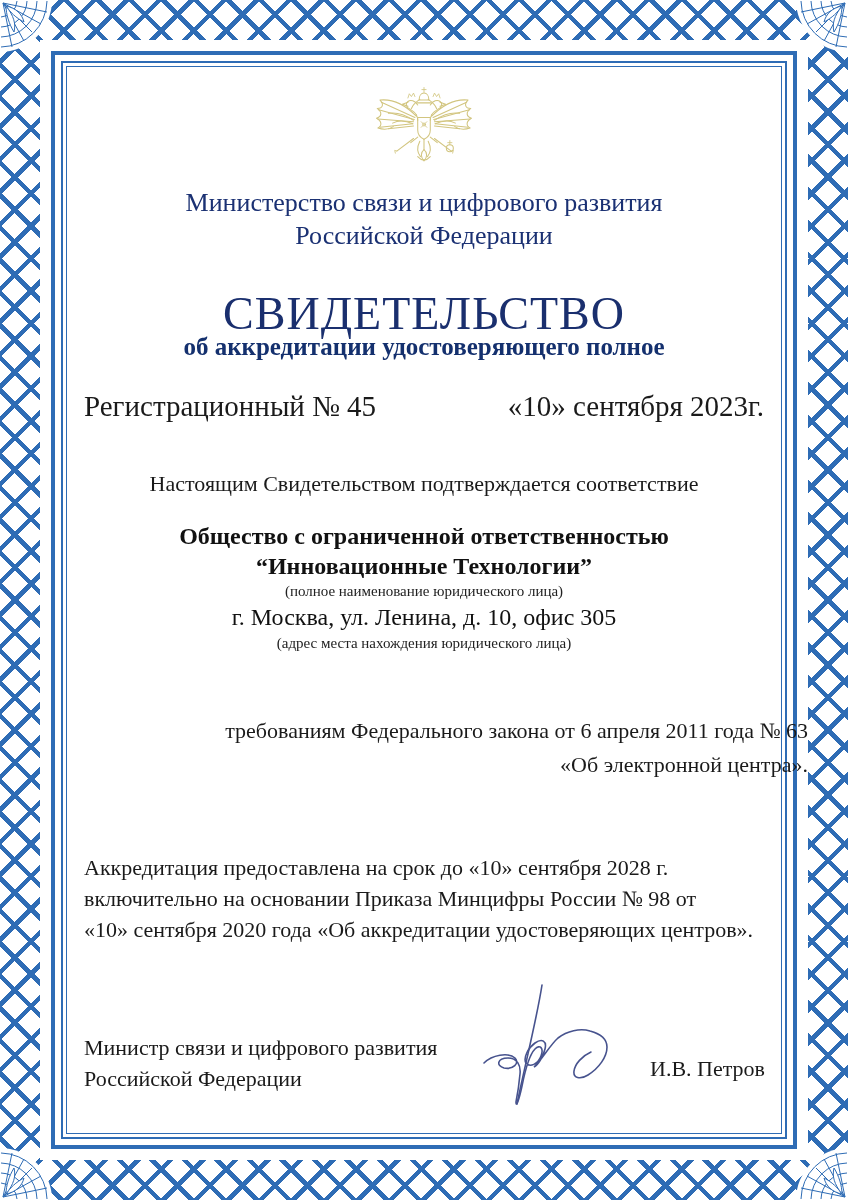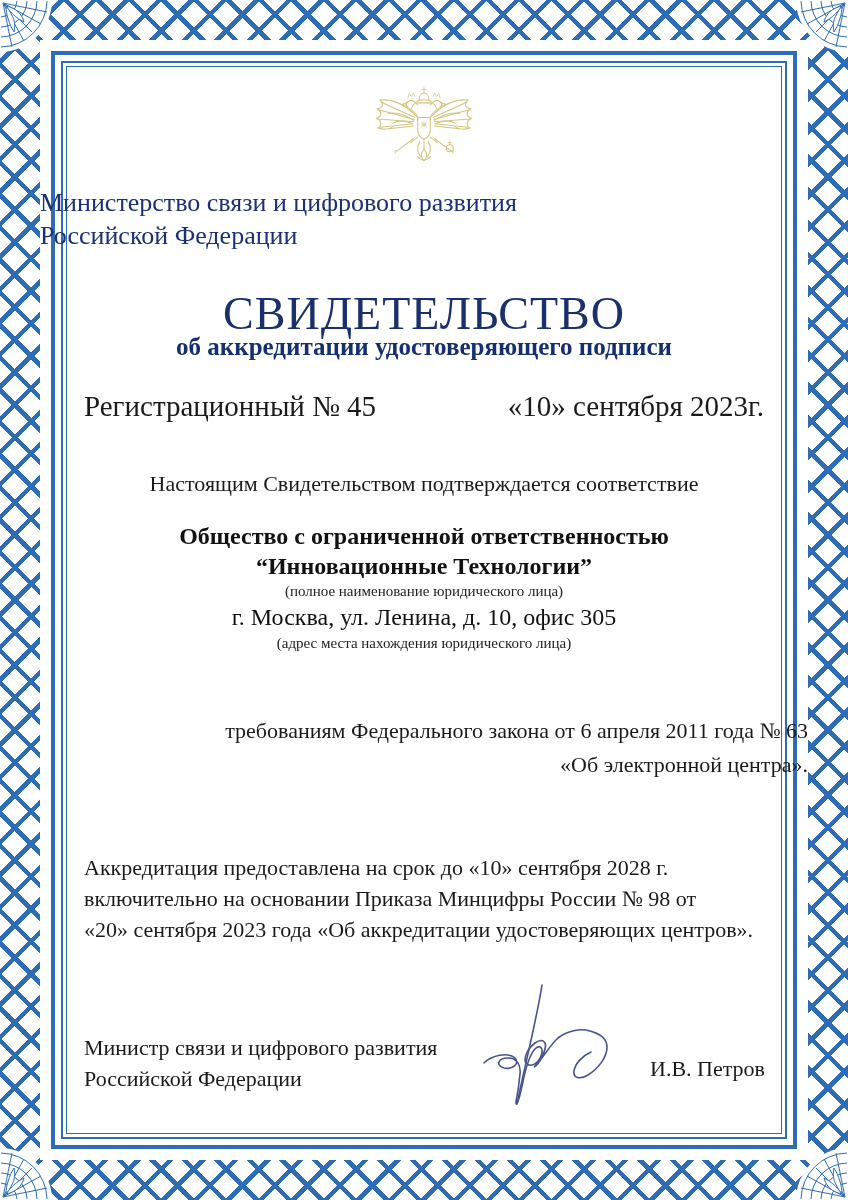--- a/index.html
+++ b/index.html
@@ -25,21 +25,21 @@
 
   
   .panel{position:absolute;inset:40px;background:#ffffff;}
   .f1{position:absolute;inset:11px;border:4px solid #2e6cb5;}
   .f2{position:absolute;inset:6px;border:2px solid #2e6cb5;}
   .f3{position:absolute;inset:3px;border:1.5px solid #2e6cb5;}
   .content{position:absolute;inset:0;}
 
   
   .emblem{position:absolute;top:44px;left:50%;transform:translateX(-50%);}
-  .ministry{position:absolute;top:146px;left:0;right:0;text-align:left;
+  .ministry{position:absolute;top:146px;left:0;right:0;text-align:center;
     color:#1b3173;font-size:26px;line-height:33px;}
   .cert-title{position:absolute;top:248px;left:0;right:0;text-align:center;
     color:#1a2f6e;font-size:46px;line-height:52px;letter-spacing:1px;}
   .cert-subtitle{position:absolute;top:292px;left:0;right:0;text-align:center;
     color:#14306e;font-size:25px;font-weight:bold;line-height:30px;}
   .reg-row{position:absolute;top:351px;left:0;right:0;display:flex;
     justify-content:space-between;padding:0 44px;color:#1a1a1a;
     font-size:29px;line-height:30px;gap:28px;}
   .statement{position:absolute;top:430px;left:0;right:0;text-align:center;
     color:#1a1a1a;font-size:22px;line-height:28px;}
@@ -188,21 +188,21 @@
           <path d="M66,104 Q75,114 84,104"></path>
         </g>
       </svg>
 
       <div class="ministry">
         <div>Министерство связи и цифрового развития</div>
         <div>Российской Федерации</div>
       </div>
 
       <div class="cert-title">СВИДЕТЕЛЬСТВО</div>
-      <div class="cert-subtitle">об аккредитации удостоверяющего подписи</div>
+      <div class="cert-subtitle">об аккредитации удостоверяющего полное</div>
 
       <div class="reg-row">
         <span>Регистрационный № 45</span>
         <span>«10» сентября 2023г.</span>
       </div>
 
       <div class="statement">Настоящим Свидетельством подтверждается соответствие</div>
 
       <div class="org">
         <div class="org-type">Общество с ограниченной ответственностью</div>
@@ -213,21 +213,21 @@
       </div>
 
       <div class="law">
         <div>требованиям Федерального закона от 6 апреля 2011 года № 63</div>
         <div>«Об электронной центра».</div>
       </div>
 
       <div class="accreditation">
         <div>Аккредитация предоставлена на срок до «10» сентября 2028 г.</div>
         <div>включительно на основании Приказа Минцифры России № 98 от</div>
-        <div>«20» сентября 2023 года «Об аккредитации удостоверяющих центров».</div>
+        <div>«10» сентября 2020 года «Об аккредитации удостоверяющих центров».</div>
       </div>
 
       <div class="minister">
         <div>Министр связи и цифрового развития</div>
         <div>Российской Федерации</div>
       </div>
 
       <svg class="signature" width="172" height="172" viewBox="0 0 172 172">
         <g fill="none" stroke="#47538e" stroke-width="1.6" stroke-linecap="round">
           <path d="M74,12 C69,45 56,96 49,131"></path>

